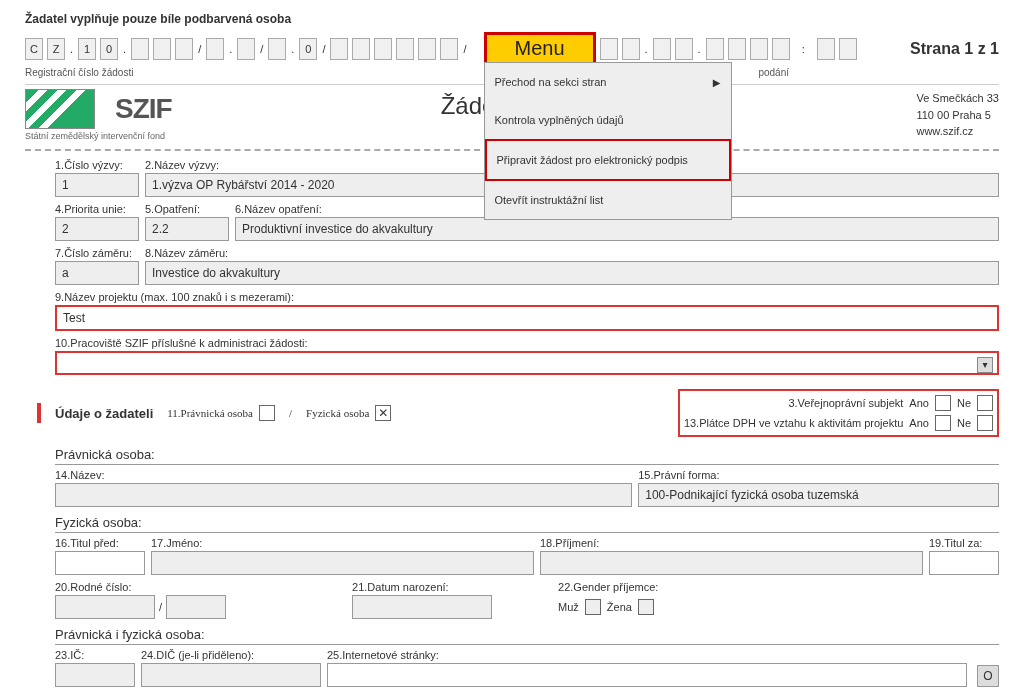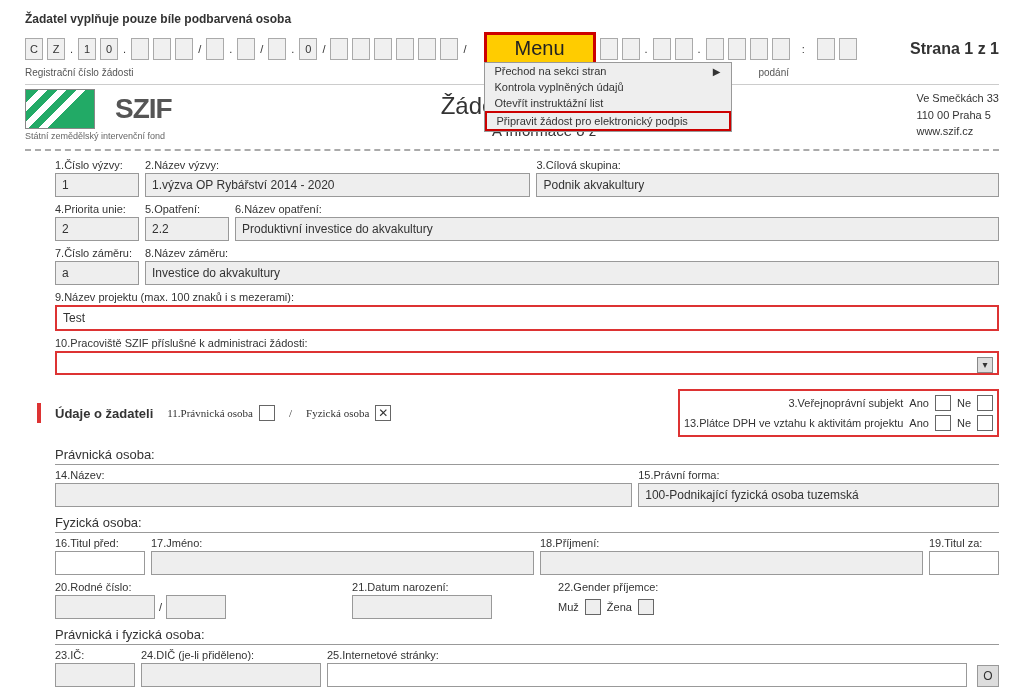--- a/index.html
+++ b/index.html
@@ -8,21 +8,21 @@
 
   .header-area { padding: 12px 25px 0 25px; }
   .instruction { font-weight: bold; margin-bottom: 6px; font-size: 12px; }
   .top-row { display: flex; align-items: center; gap: 4px; position: relative; }
   .code-box { border: 1px solid #aaa; height: 22px; display: inline-flex; align-items: center; padding: 0 3px; font-size: 11px; background: #f0f0f0; }
   .code-box.w18 { width: 18px; justify-content: center; }
   .sep { padding: 0 1px; }
   .menu-wrap { position: relative; margin-left: 12px; }
   .menu-btn { border: 3px solid #c00; background: #ffcc00; font-size: 20px; padding: 2px 28px; font-weight: normal; color: #222; }
   .dropdown { position: absolute; top: 30px; left: 0; background: #eee; border: 1px solid #999; width: 248px; z-index: 10; }
-  .dropdown-item { padding: 2px 10px; font-size: 11px; border-bottom: 0; display:flex; justify-content:space-between; align-items:center;}
+  .dropdown-item { padding: 13px 10px; font-size: 11px; border-bottom: 0; display:flex; justify-content:space-between; align-items:center;}
   .dropdown-item.hl { border: 2px solid #c00; }
   .arrow-r { font-size: 10px; }
   .strana { margin-left: auto; font-weight: bold; font-size: 16px; }
   .sub-labels { display: flex; font-size: 10px; color: #555; margin-top: 2px; }
   .sub-labels .lbl1 { margin-left: 0; }
   .sub-labels .lbl2 { margin-left: 625px; }
   .hr1 { border: 0; border-top: 1px solid #ccc; margin-top: 6px; }
 
   .title-row { display: flex; align-items: center; padding: 4px 25px 0 25px; }
   .logo-block { display: flex; flex-direction: column; }
@@ -100,25 +100,25 @@
       <div class="menu-wrap">
         <button class="menu-btn">Menu</button>
         <div class="dropdown">
           <div class="dropdown-item">
             <span>Přechod na sekci stran</span>
             <span class="arrow-r">▶</span>
           </div>
           <div class="dropdown-item">
             <span>Kontrola vyplněných údajů</span>
           </div>
+          <div class="dropdown-item hl">
+            <span>Připravit žádost pro elektronický podpis</span>
+          </div>
           <div class="dropdown-item">
             <span>Otevřít instruktážní list</span>
-          </div>
-          <div class="dropdown-item hl">
-            <span>Připravit žádost pro elektronický podpis</span>
           </div>
         </div>
       </div>
 
       <span class="code-box w18"></span>
       <span class="code-box w18"></span>
       <span class="sep">.</span>
       <span class="code-box w18"></span>
       <span class="code-box w18"></span>
       <span class="sep">.</span>

